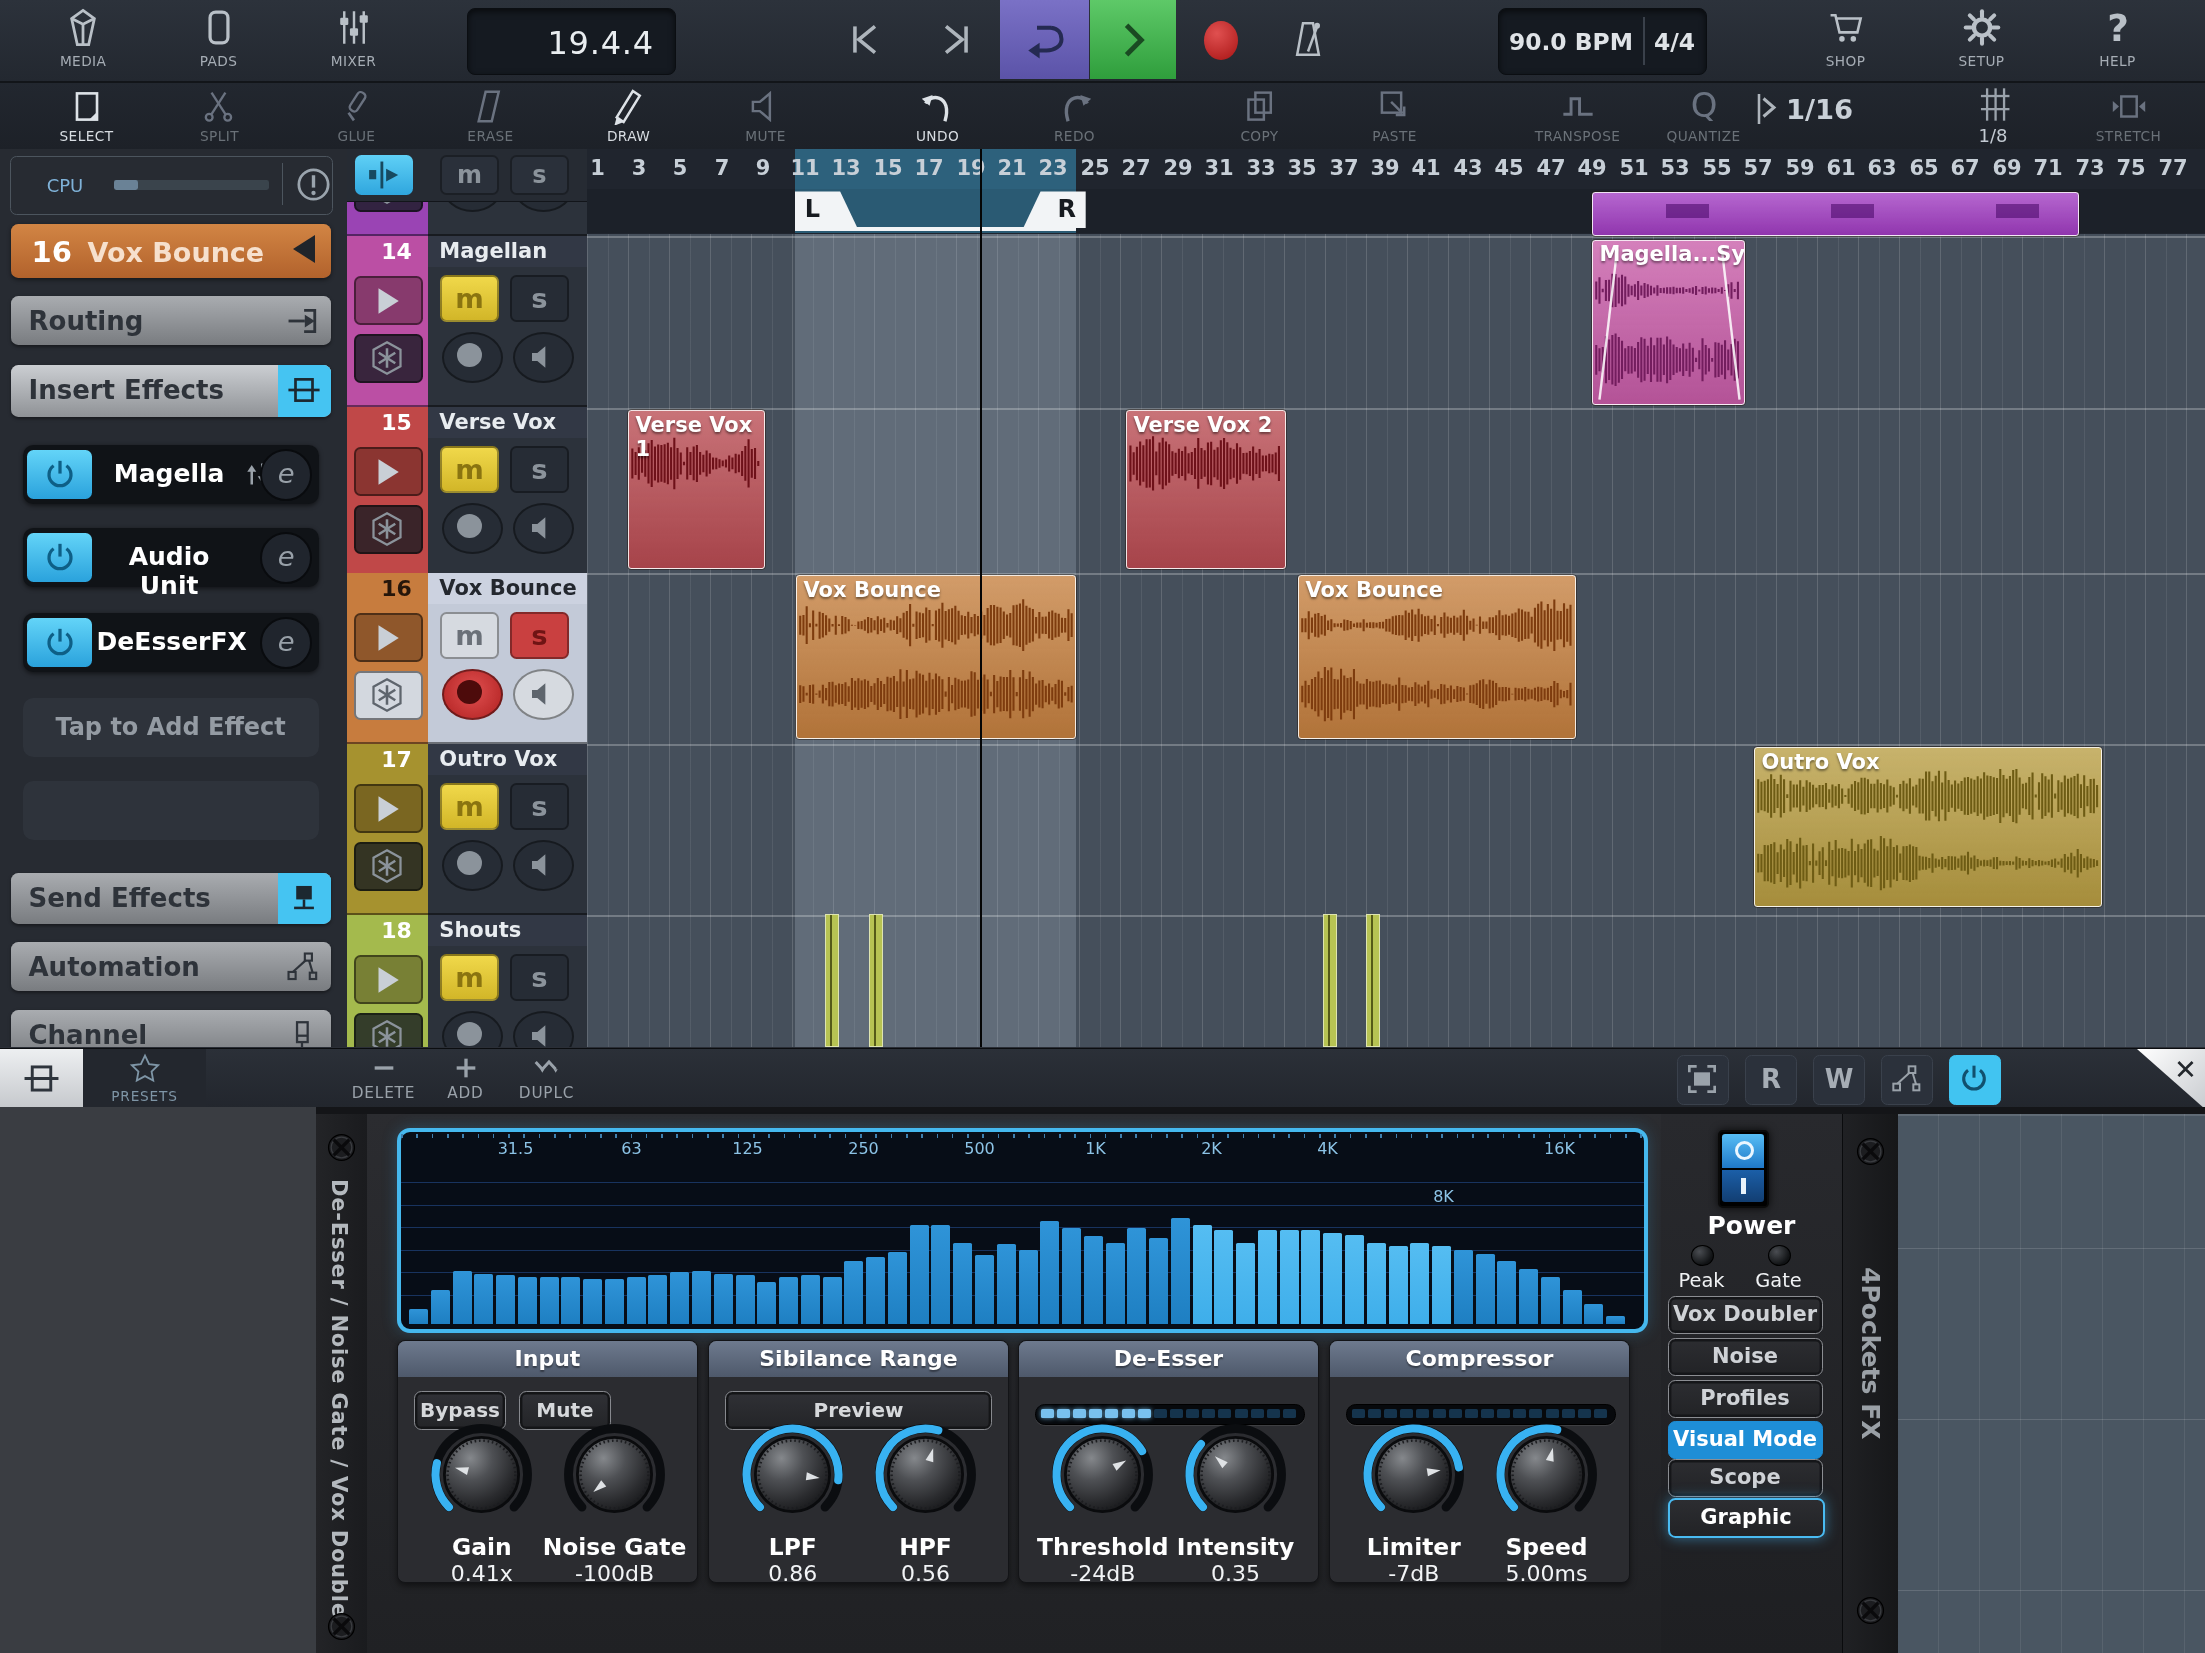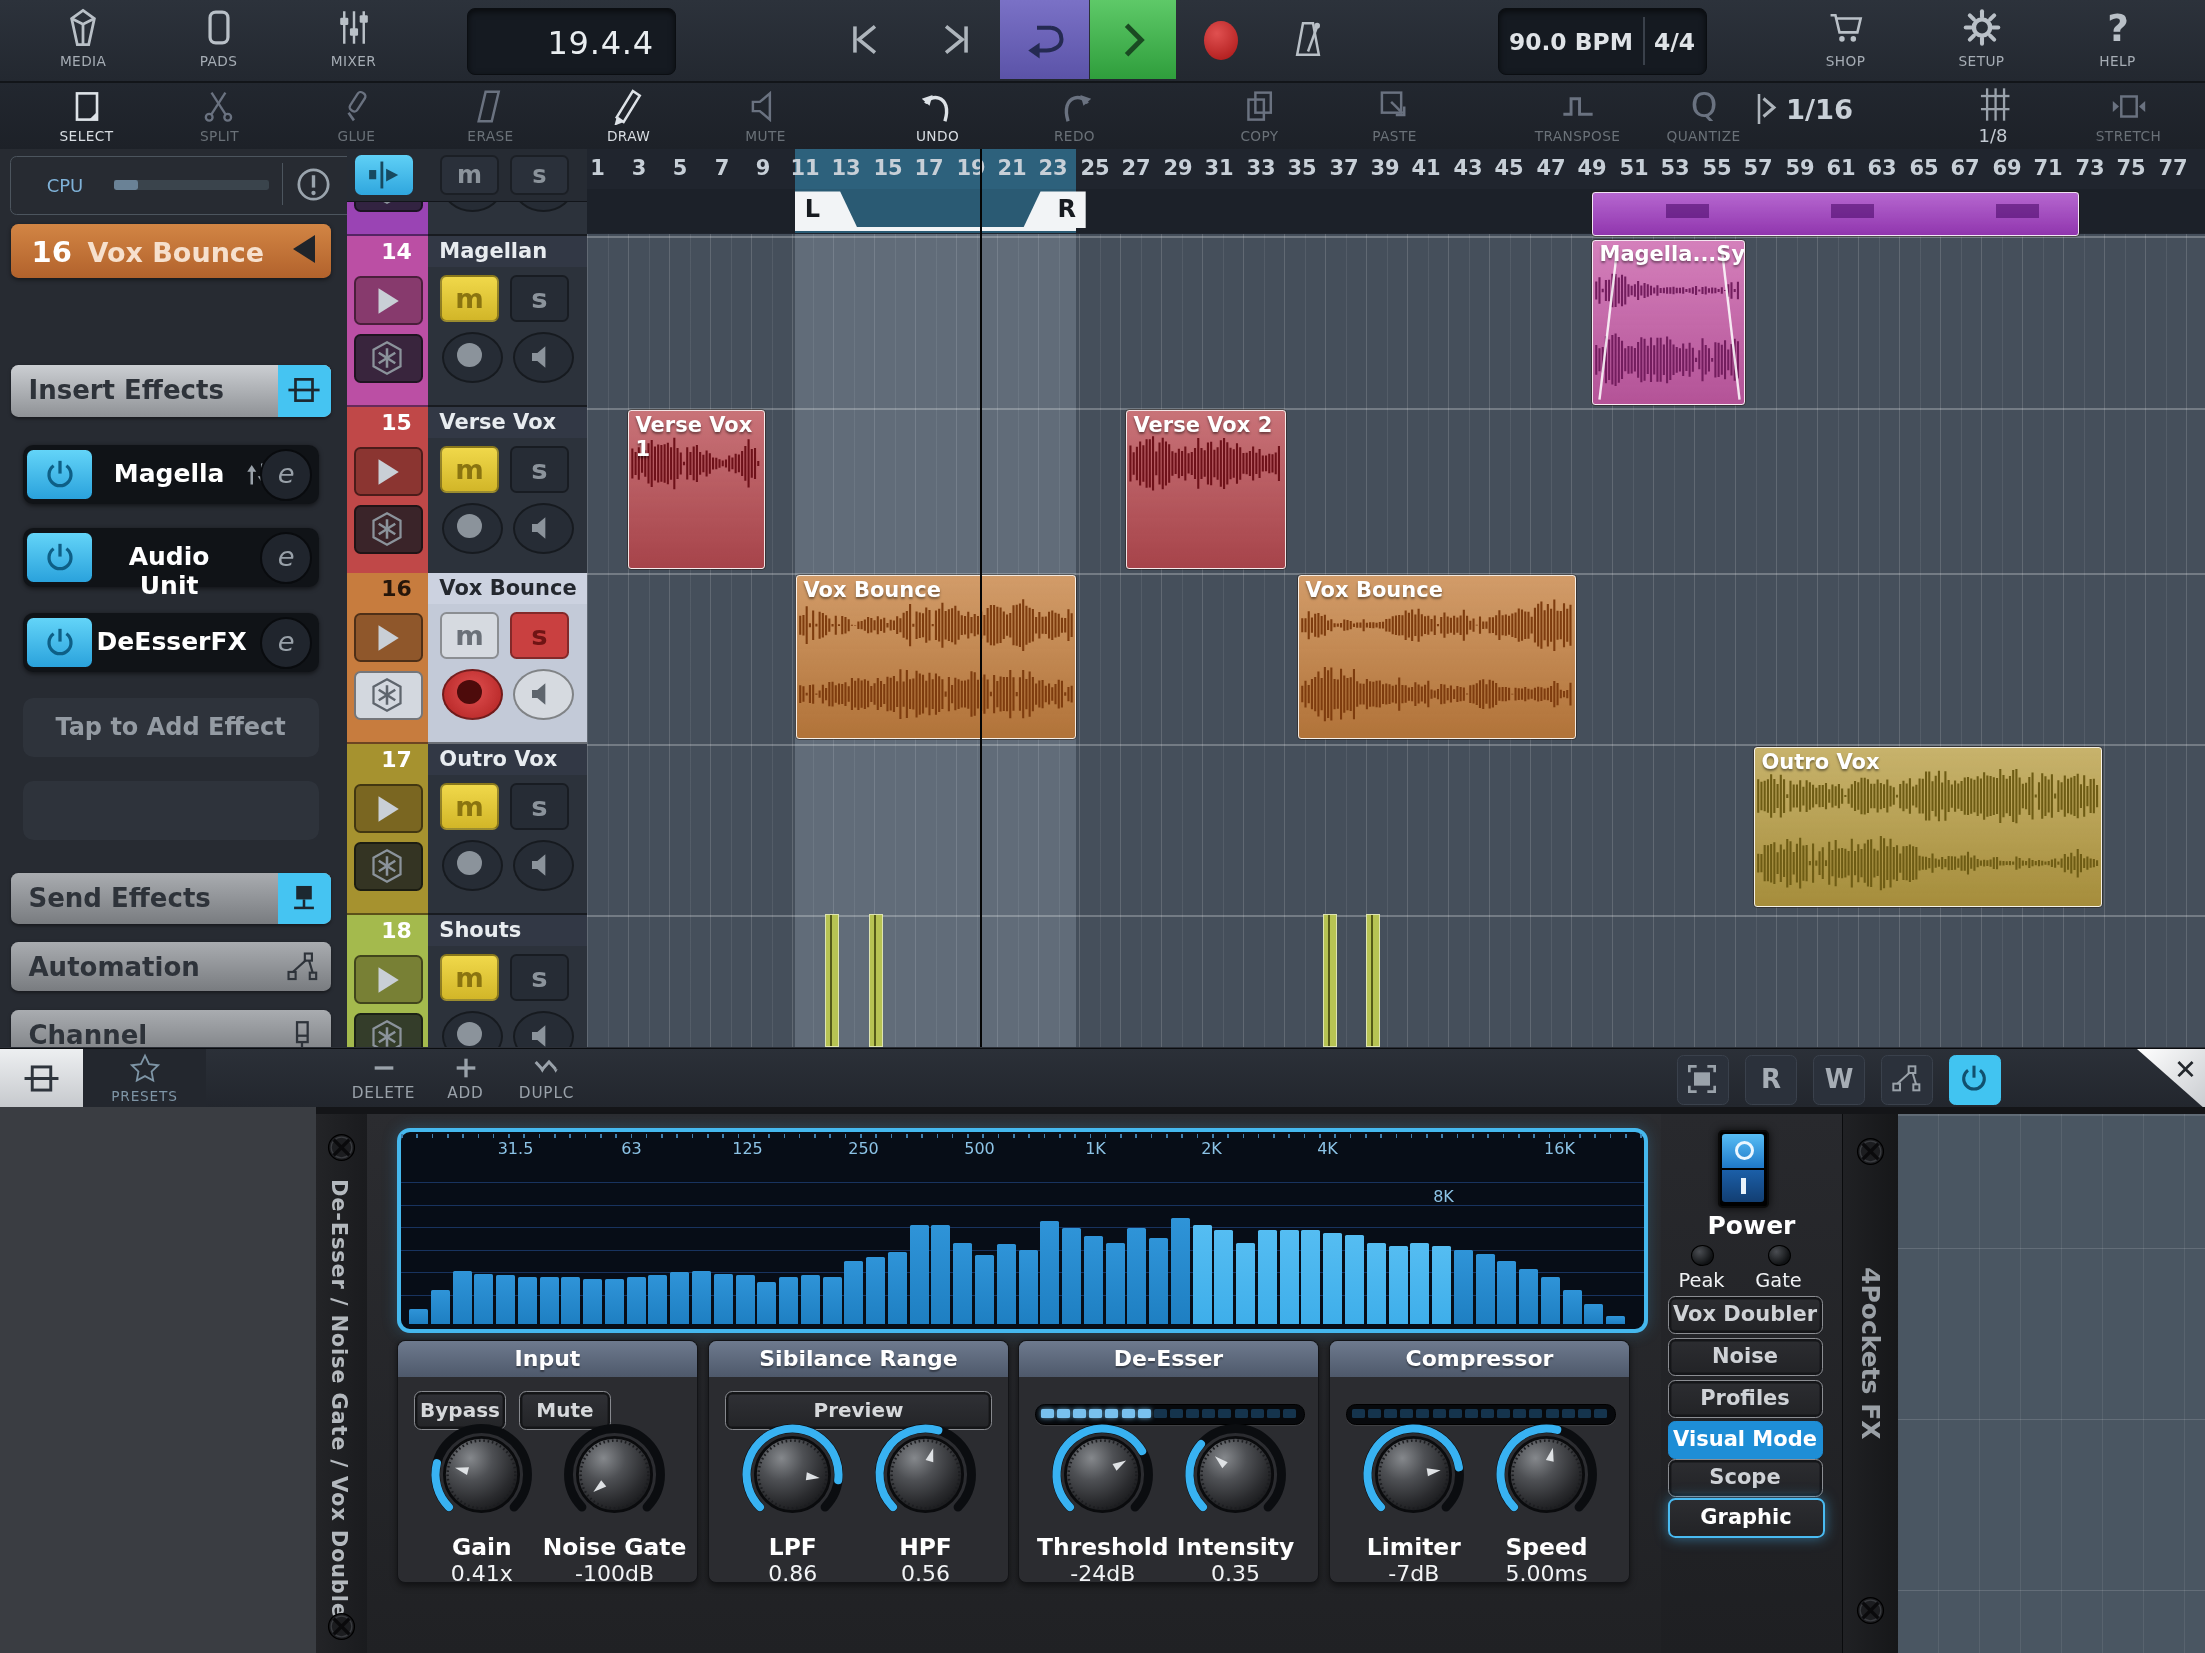--- a/index.html
+++ b/index.html
@@ -327,35 +327,43 @@
             <line x1="17" y1="3" x2="17" y2="45"></line>
             <line x1="28" y1="3" x2="28" y2="45"></line>
             <line x1="39" y1="3" x2="39" y2="45"></line>
             <line x1="9" y1="13" x2="46" y2="13"></line>
             <line x1="9" y1="30" x2="46" y2="30"></line>
           </g>
         </svg></span>
     </div>
 
   <div class="abs" id="sidebar">
-    <div class="abs" style="left:9.7px;top:6.5px;width:321px;height:57px;border:1.6px solid #4c555e;border-radius:6.5px;padding-left:36px;">
+    <div class="abs" style="left:9.7px;top:6.5px;width:321px;height:57px;border:1.6px solid #4c555e;border-radius:6.5px;">
       <span class="abs" style="left:36px;top:18px;font-size:18px;color:#7fb2d8;">CPU</span>
       <span class="abs" style="left:103px;top:23.4px;width:155px;height:9.7px;background:#3a444c;border-radius:2.4px;"></span>
       <span class="abs" style="left:103px;top:23.4px;width:24px;height:9.7px;background:#6a8296;border-radius:2.4px;"></span>
       <span class="abs" style="left:271px;top:6.5px;width:1.6px;height:42px;background:#4c555e;"></span>
       <span class="abs" id="warnicon" style="left:284px;top:9px;width:37px;height:37px;"><svg viewBox="0 0 48 48" style="width:100%;height:100%">
             <circle cx="24" cy="24" r="19" fill="none" stroke="#9aa4ad" stroke-width="3.6"></circle>
             <line x1="24" y1="12" x2="24" y2="28" stroke="#9aa4ad" stroke-width="4.4"></line>
             <circle cx="24" cy="35" r="2.8" fill="#9aa4ad"></circle>
           </svg></span>
     </div>
     <div class="abs sbar" style="top:75px;height:54px;background:linear-gradient(180deg,#d28544,#b2622c);box-shadow:0 1.6px 4px rgba(0,0,0,.45);">
       <span class="abs" style="left:21px;top:10.5px;font-size:29px;font-weight:bold;color:#fff;">16</span>
       <span class="abs" style="left:77px;top:13px;font-size:27px;font-weight:bold;color:#f6e0cd;">Vox Bounce</span>
       <span class="abs" style="right:16px;top:11.3px;width:0;height:0;border-top:14.5px solid transparent;border-bottom:14.5px solid transparent;border-right:22.6px solid #20242a;"></span>
+    </div>
+    <div class="abs sbar graybar" style="top:147px;height:49px;">
+      <span class="sblabel">Routing</span>
+      <span class="sbicon" id="ic-routing"><svg viewBox="0 0 48 48" style="width:100%;height:100%">
+            <polyline points="27,9 42,9 42,39 27,39" fill="none" stroke="#2e333a" stroke-width="4"></polyline>
+            <line x1="5" y1="24" x2="28" y2="24" stroke="#2e333a" stroke-width="4"></line>
+            <polygon points="28,15 42,24 28,33" fill="#2e333a"></polygon>
+          </svg></span>
     </div>
     <div class="abs sbar graybar" style="top:216px;height:52px;background:linear-gradient(180deg,#cbced2,#8f9296);">
       <span class="sblabel">Insert Effects</span>
       <span class="bluecap">
           <svg id="ic-insert2" viewBox="0 0 48 48">
             <rect x="12" y="9" width="24" height="30" fill="none" stroke="#1c2830" stroke-width="3.8"></rect>
             <line x1="2" y1="24" x2="46" y2="24" stroke="#1c2830" stroke-width="3.8"></line>
           </svg>
         </span>
     </div>

